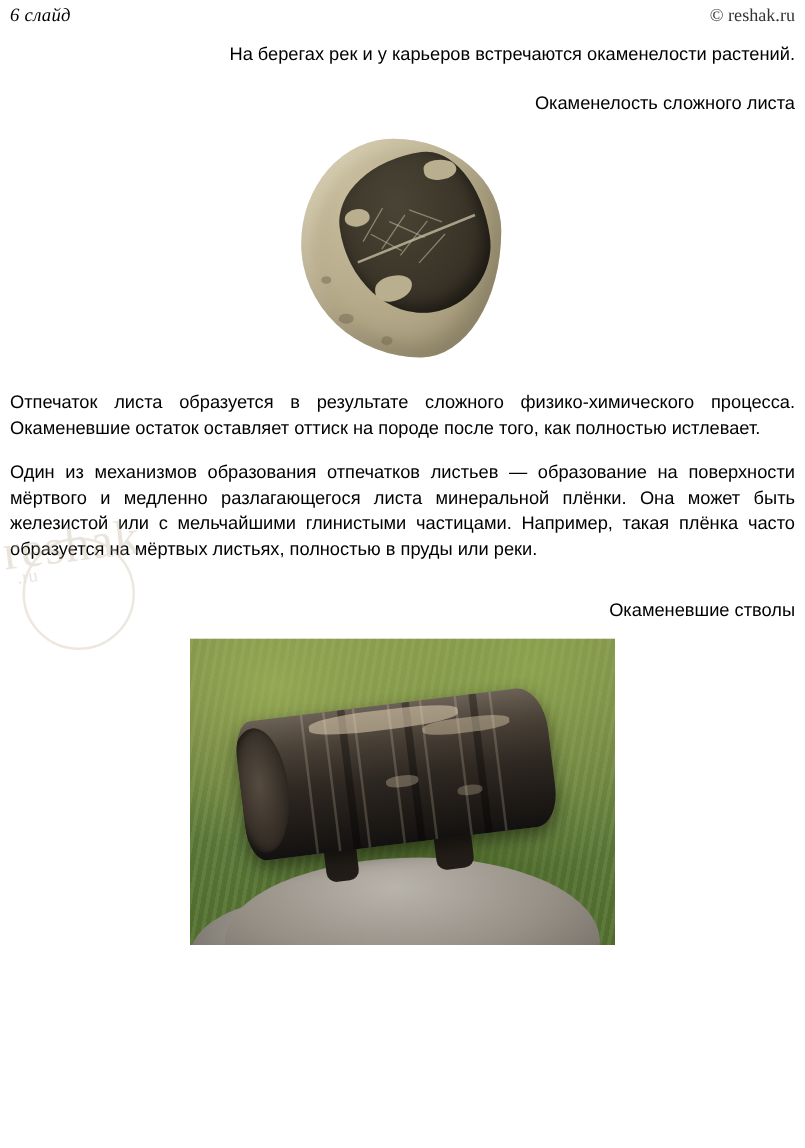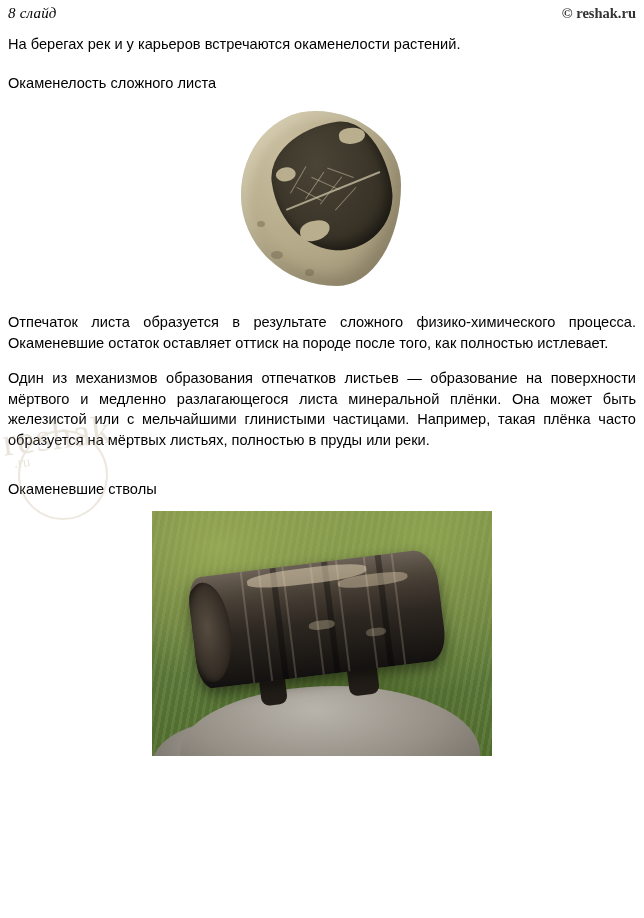--- a/index.html
+++ b/index.html
@@ -34,31 +34,30 @@
     color: #000;
     letter-spacing: 0.2px;
   }
   .watermark-top {
     position: absolute;
     right: 0;
     top: 1px;
     font-family: "Liberation Serif", serif;
     font-size: 14.5px;
     color: #333;
-    font-weight: bold;
   }
   .para {
     margin: 0 8px 0 8px;
     font-size: 14.6px;
     line-height: 1.42;
     text-align: justify;
     text-justify: inter-word;
   }
   .para.no-justify {
-    text-align: left;
+    text-align: right;
   }
   .spacer-8 { height: 8px; }
   .spacer-10 { height: 10px; }
   .spacer-14 { height: 14px; }
   .spacer-18 { height: 18px; }
   .spacer-22 { height: 22px; }
 
   
   .leaf-figure {
     width: 190px;
@@ -238,21 +237,21 @@
     border: 2px solid #c3b397;
     border-radius: 50%;
   }
 </style>
 </head>
 <body>
 
 <div class="page">
 
   <div class="header-row">
-    <span class="slide-label">8 слайд</span>
+    <span class="slide-label">6 слайд</span>
     <span class="watermark-top">© reshak.ru</span>
   </div>
 
   <div class="spacer-8"></div>
 
   <p class="para no-justify">На берегах рек и у карьеров встречаются окаменелости растений.</p>
 
   <div class="spacer-18"></div>
 
   <p class="para no-justify">Окаменелость сложного листа</p>

